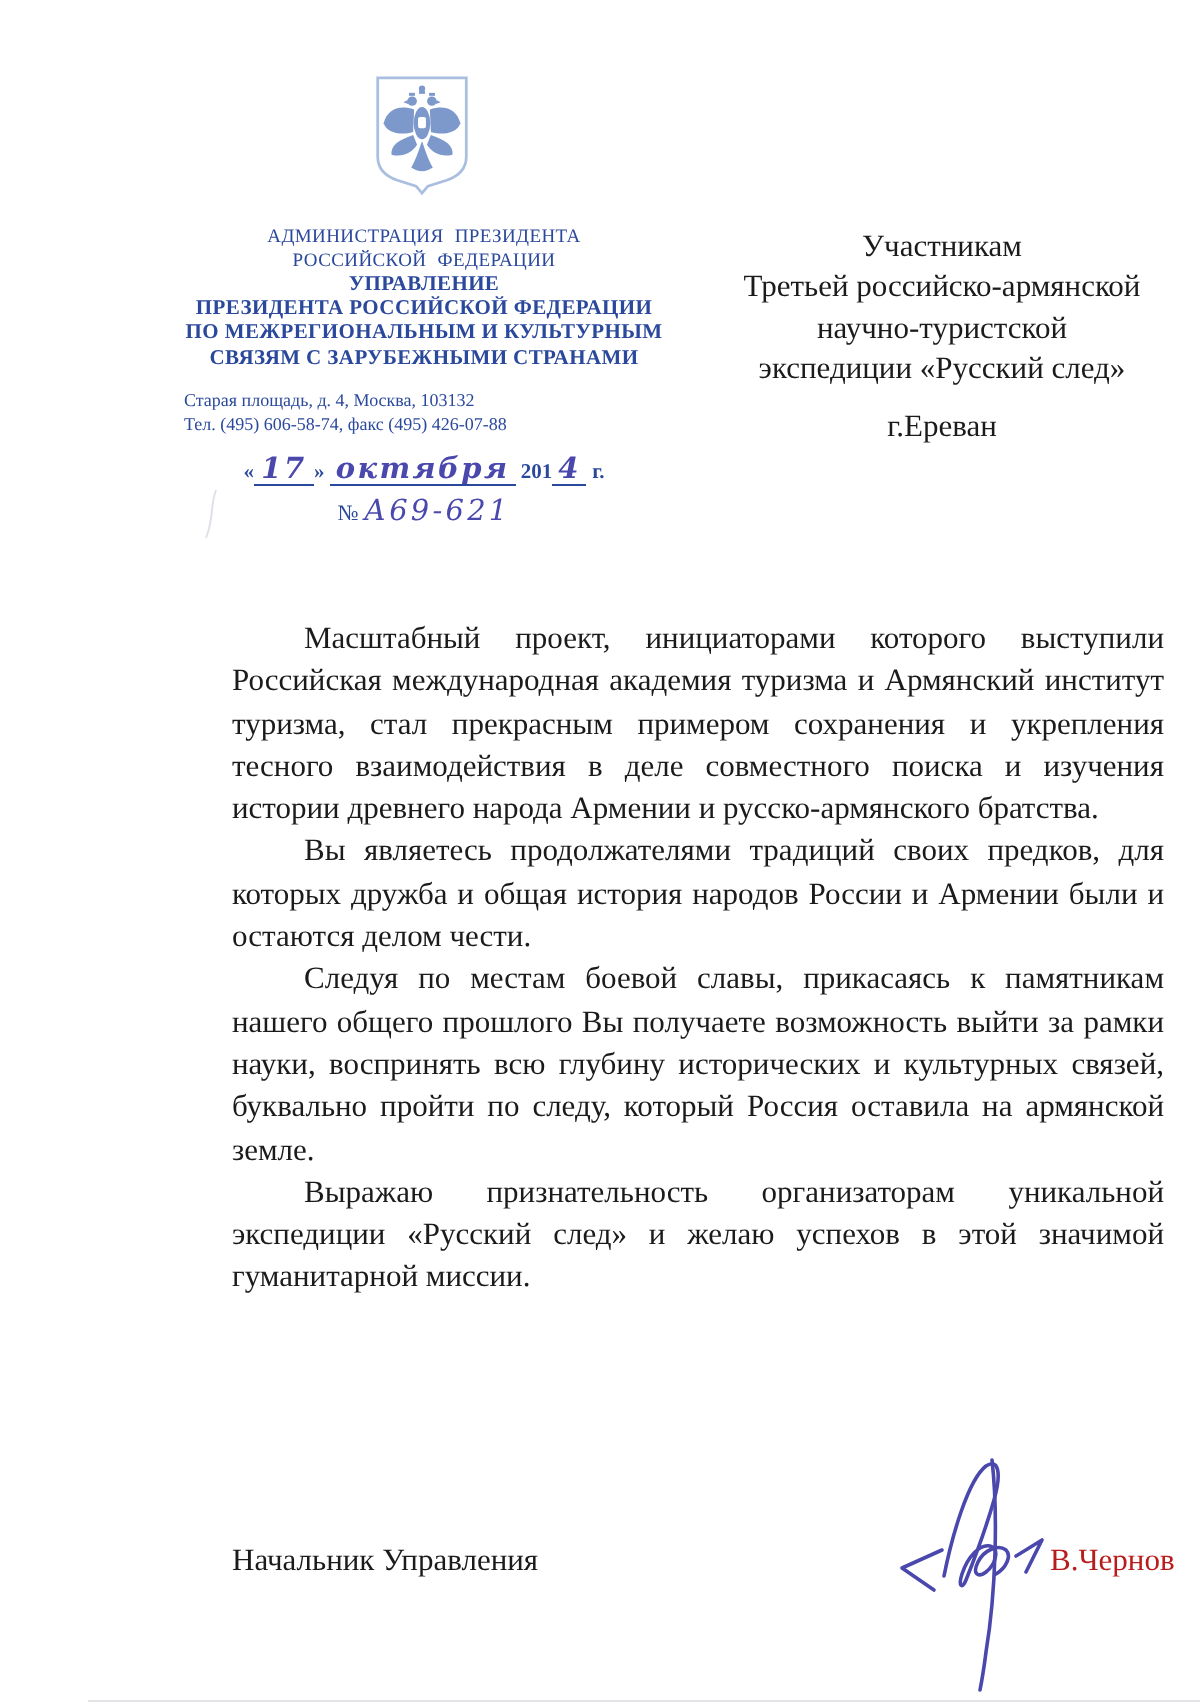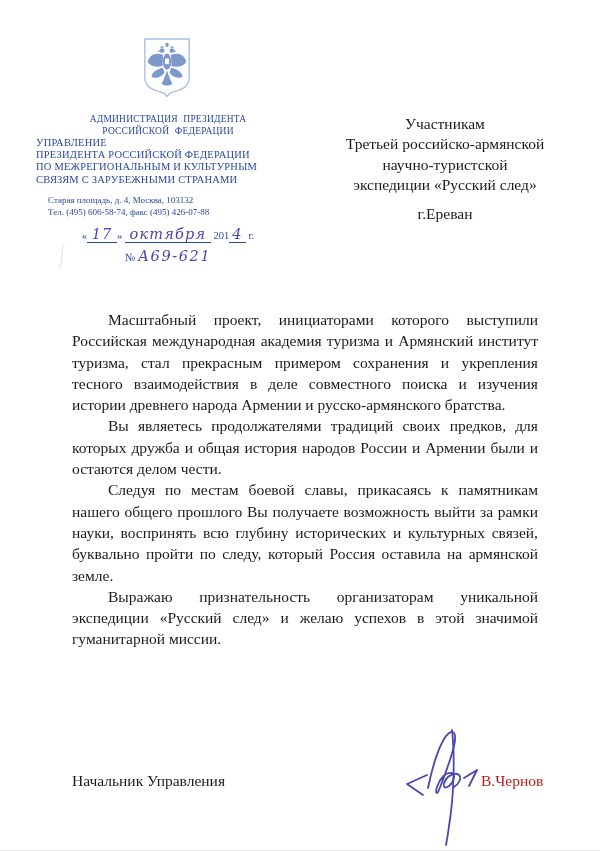--- a/index.html
+++ b/index.html
@@ -8,58 +8,59 @@
     background:#ffffff;
     font-family:"Liberation Serif","DejaVu Serif",serif;
     color:#1c1c1c;
     position:relative;
     overflow:hidden;
   }
   .page {
     position:absolute; inset:0;
     background:#ffffff;
     border-bottom:1px solid #e4e4e8;
+    margin-left:44px;
   }
   
   .emblem { position:absolute; left:142px; top:36px; width:50px; height:62px; }
   .org {
     position:absolute; left:48px; top:113px; width:240px;
     text-align:center; color:#2a489c;
     font-size:9.5px; line-height:12.3px; word-spacing:3px; letter-spacing:.2px;
   }
   .dept {
     position:absolute; left:36px; top:137px; width:264px;
-    color:#2a489c; font-weight:normal;
+    text-align:center; color:#2a489c; font-weight:bold;
     font-size:10.5px; line-height:12.2px; letter-spacing:.2px;
   }
   .addr {
     position:absolute; left:48px; top:195px; width:240px;
     color:#2a489c;
     font-size:9px; line-height:11.5px;
   }
   .dateline {
     position:absolute; left:40px; top:227px; width:256px;
-    text-align:center; color:#2a489c; font-size:10.5px; white-space:nowrap;
+    text-align:center; color:#2a489c; font-size:10.5px; white-space:nowrap;font-weight:bold;
   }
   .numline {
     position:absolute; left:48px; top:248px; width:240px;
     text-align:center; color:#2a489c; font-size:11px;
   }
   .hw {
     font-family:"DejaVu Serif",serif; font-style:italic;
     color:#4a47ad; font-size:14.5px; letter-spacing:1.2px;
   }
   .u { display:inline-block; border-bottom:1px solid #2a489c; line-height:1.05; padding:0 3px; }
   .u-day   { min-width:30px; }
   .u-month { min-width:86px; }
   .u-year  { min-width:11px; }
   .numline .hw { letter-spacing:1.6px; }
   
   .recipient {
-    position:absolute; left:334px; top:114px; width:222px;
+    position:absolute; left:316px; top:114px; width:222px;
     text-align:center; font-size:15.5px; line-height:20.3px; color:#1b1b1b;
   }
   .recipient .place { margin-top:9px; }
   
   .body-text {
     position:absolute; left:72px; top:309px; width:466px;
     font-size:15.5px; line-height:21.3px; text-align:justify; color:#1b1b1b;
   }
   .body-text p { text-indent:36px; }
   

